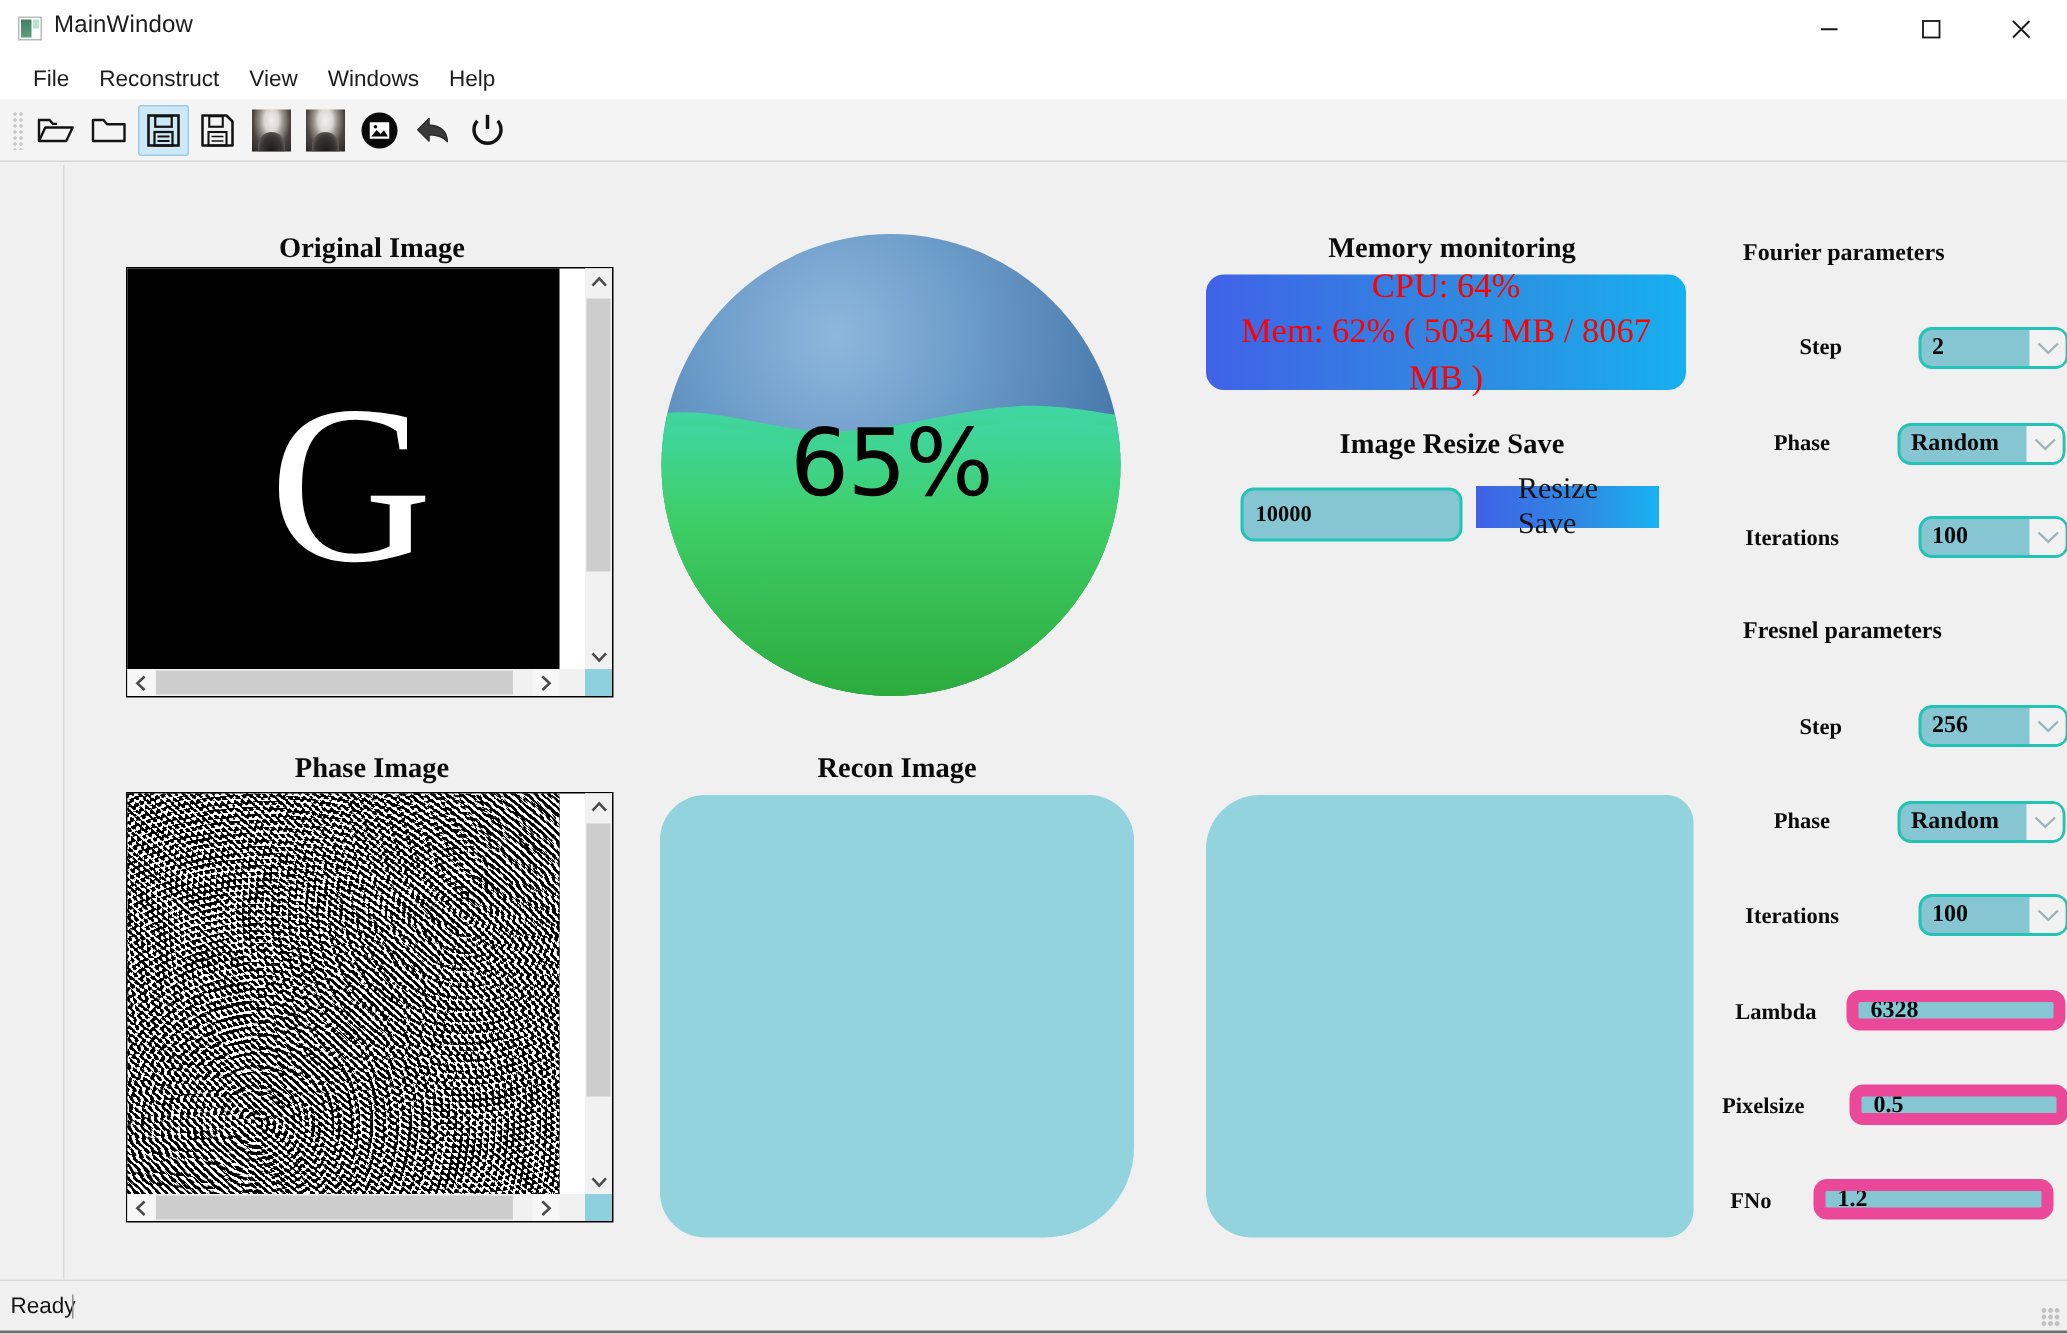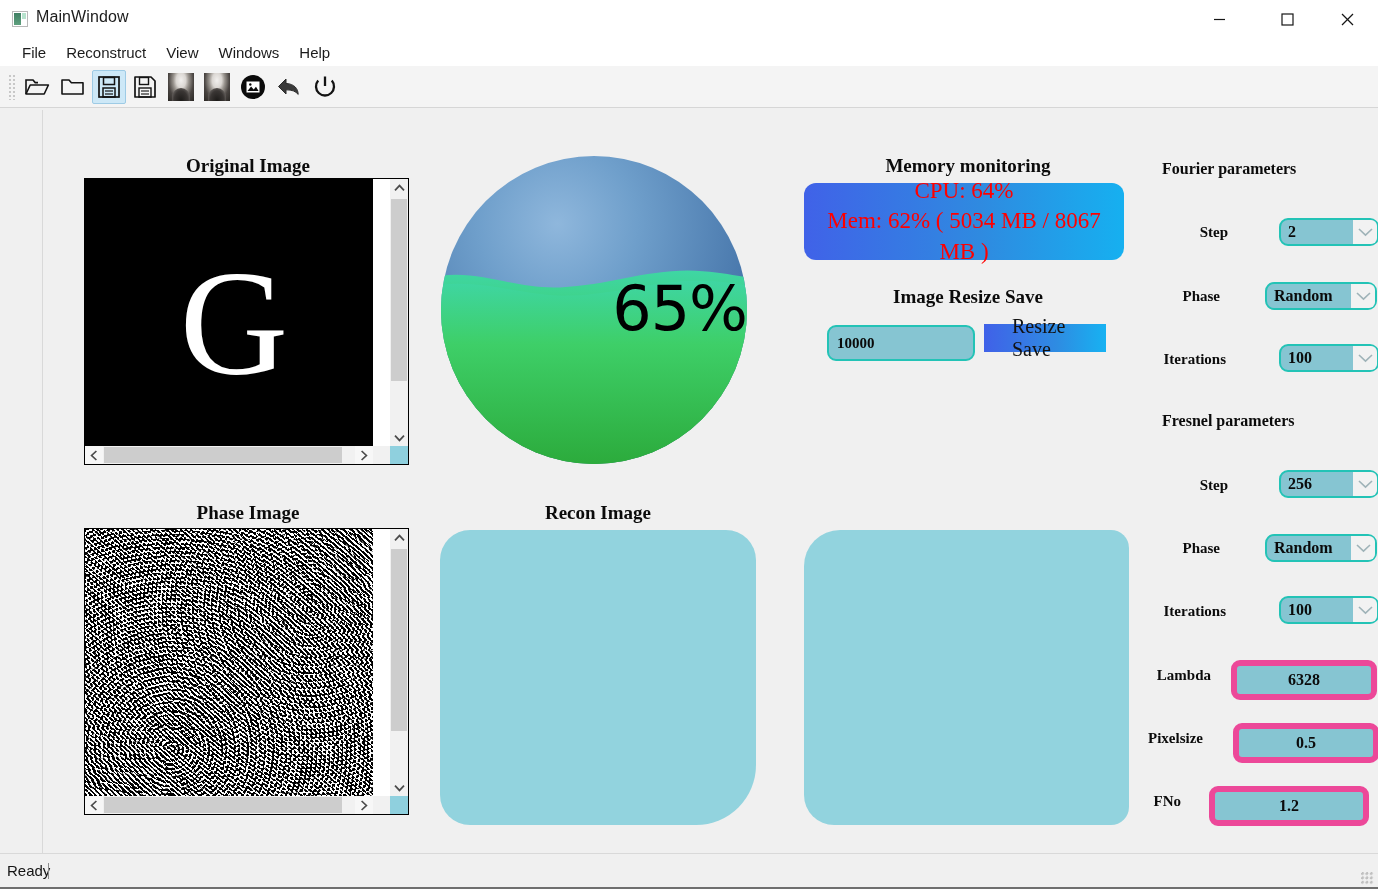--- a/index.html
+++ b/index.html
@@ -215,21 +215,21 @@
     border-radius: 50%;
     overflow: hidden;
     background: radial-gradient(circle at 38% 22%, #8fb7dc 0%, #6f9fcb 26%, #4a79ad 62%, #3f6da3 100%);
   }
   #waterball .water {
     position: absolute; left: -6%; bottom: 0; width: 112%;
   }
   #waterball .pct {
     position: absolute; left: 0; right: 0; top: 50%;
     transform: translateY(-52%);
-    text-align: right;
+    text-align: center;
     font-family: "DejaVu Sans", sans-serif;
     font-size: 62px;
     color: #000000;
     letter-spacing: -1px;
   }
 
   
   #mem-box {
     position: absolute;
     border-radius: 12px;
@@ -310,32 +310,31 @@
   }
   .combo .cbtn {
     width: 24px; height: 100%;
     background: #f2f2f2;
     border-top-right-radius: 6px;
     border-bottom-right-radius: 6px;
     display: flex; align-items: center; justify-content: center;
   }
   .lineedit {
     position: absolute;
-    height: 40px;
+    height: 27px;
     background: #86c5d2;
-    border: 6px solid #ec4899;
+    border: 8px solid #ec4899;
     border-radius: 9px;
     box-sizing: border-box;
     font-family: "Liberation Serif", serif;
     font-weight: bold;
     font-size: 16px;
     color: #0b0b0b;
     padding: 0 8px;
     outline: none;
-    text-align: center;
   }
 
   
   .blank-box {
     position: absolute;
     background: #92d3de;
   }
   #recon-box { border-radius: 30px 30px 60px 30px; }
   #doe-box   { border-radius: 36px 18px 18px 30px; }
 

